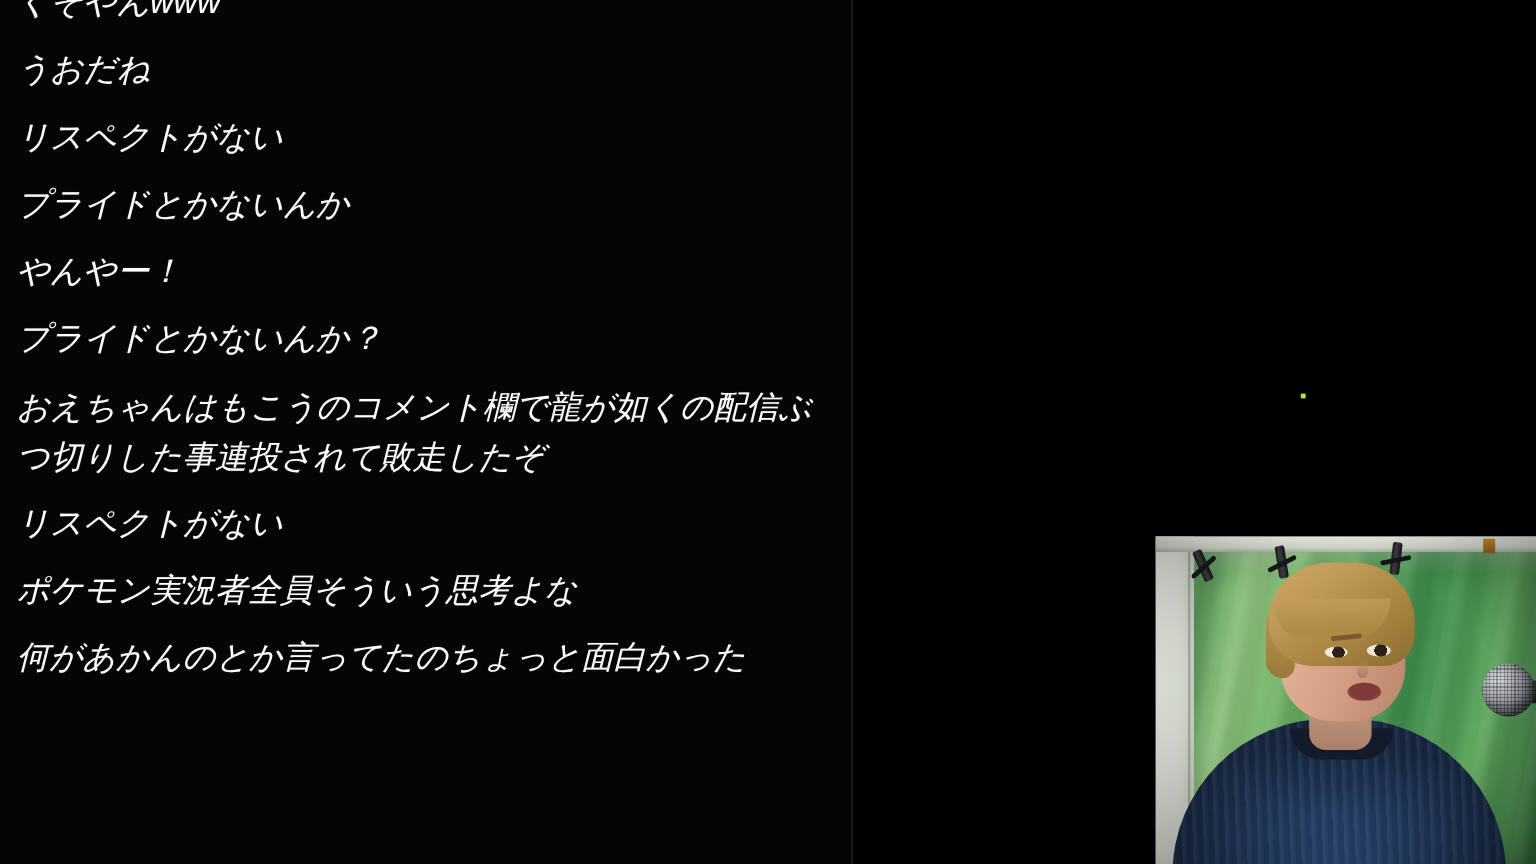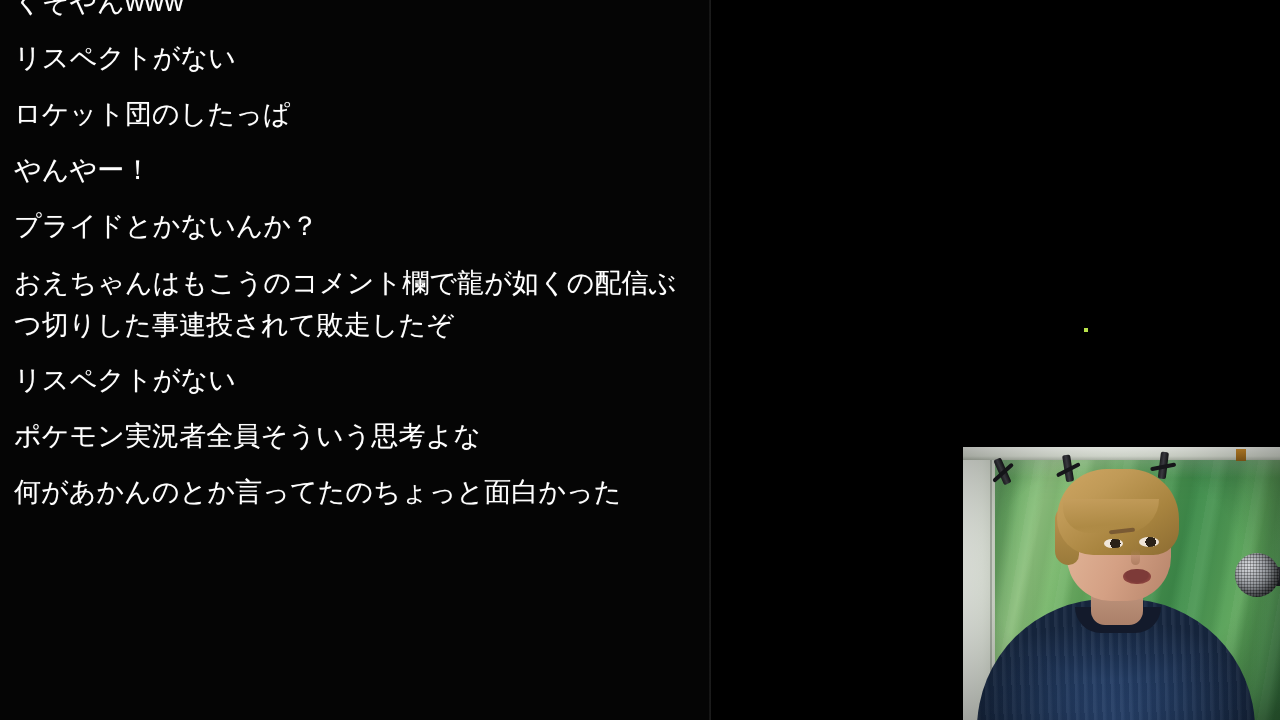--- a/index.html
+++ b/index.html
@@ -8,20 +8,21 @@
     padding: 0;
     background: #000;
   }
   #stage {
     position: relative;
     width: 1280px;
     height: 720px;
     background: #fde047;
     overflow: hidden;
     font-family: "Liberation Sans", "DejaVu Sans", sans-serif;
+    font-style: italic;
   }
 
   
   #chat-panel {
     position: absolute;
     left: 0;
     top: 0;
     width: 711px;
     height: 720px;
     background: #050505;
@@ -276,22 +277,23 @@
   }
 </style>
 </head>
 <body>
 
 <div id="stage">
 
   <div id="chat-panel">
     <ul id="chat-list">
       <li class="chat-line">くそやんwww</li>
+      <li class="chat-line">うおだね</li>
       <li class="chat-line">リスペクトがない</li>
-      <li class="chat-line">ロケット団のしたっぱ</li>
+      <li class="chat-line">プライドとかないんか</li>
       <li class="chat-line">やんやー！</li>
       <li class="chat-line">プライドとかないんか？</li>
       <li class="chat-line wrapped">おえちゃんはもこうのコメント欄で龍が如くの配信ぶつ切りした事連投されて敗走したぞ</li>
       <li class="chat-line">リスペクトがない</li>
       <li class="chat-line">ポケモン実況者全員そういう思考よな</li>
       <li class="chat-line">何があかんのとか言ってたのちょっと面白かった</li>
     </ul>
   </div>
 
   <div id="panel-divider"></div>

